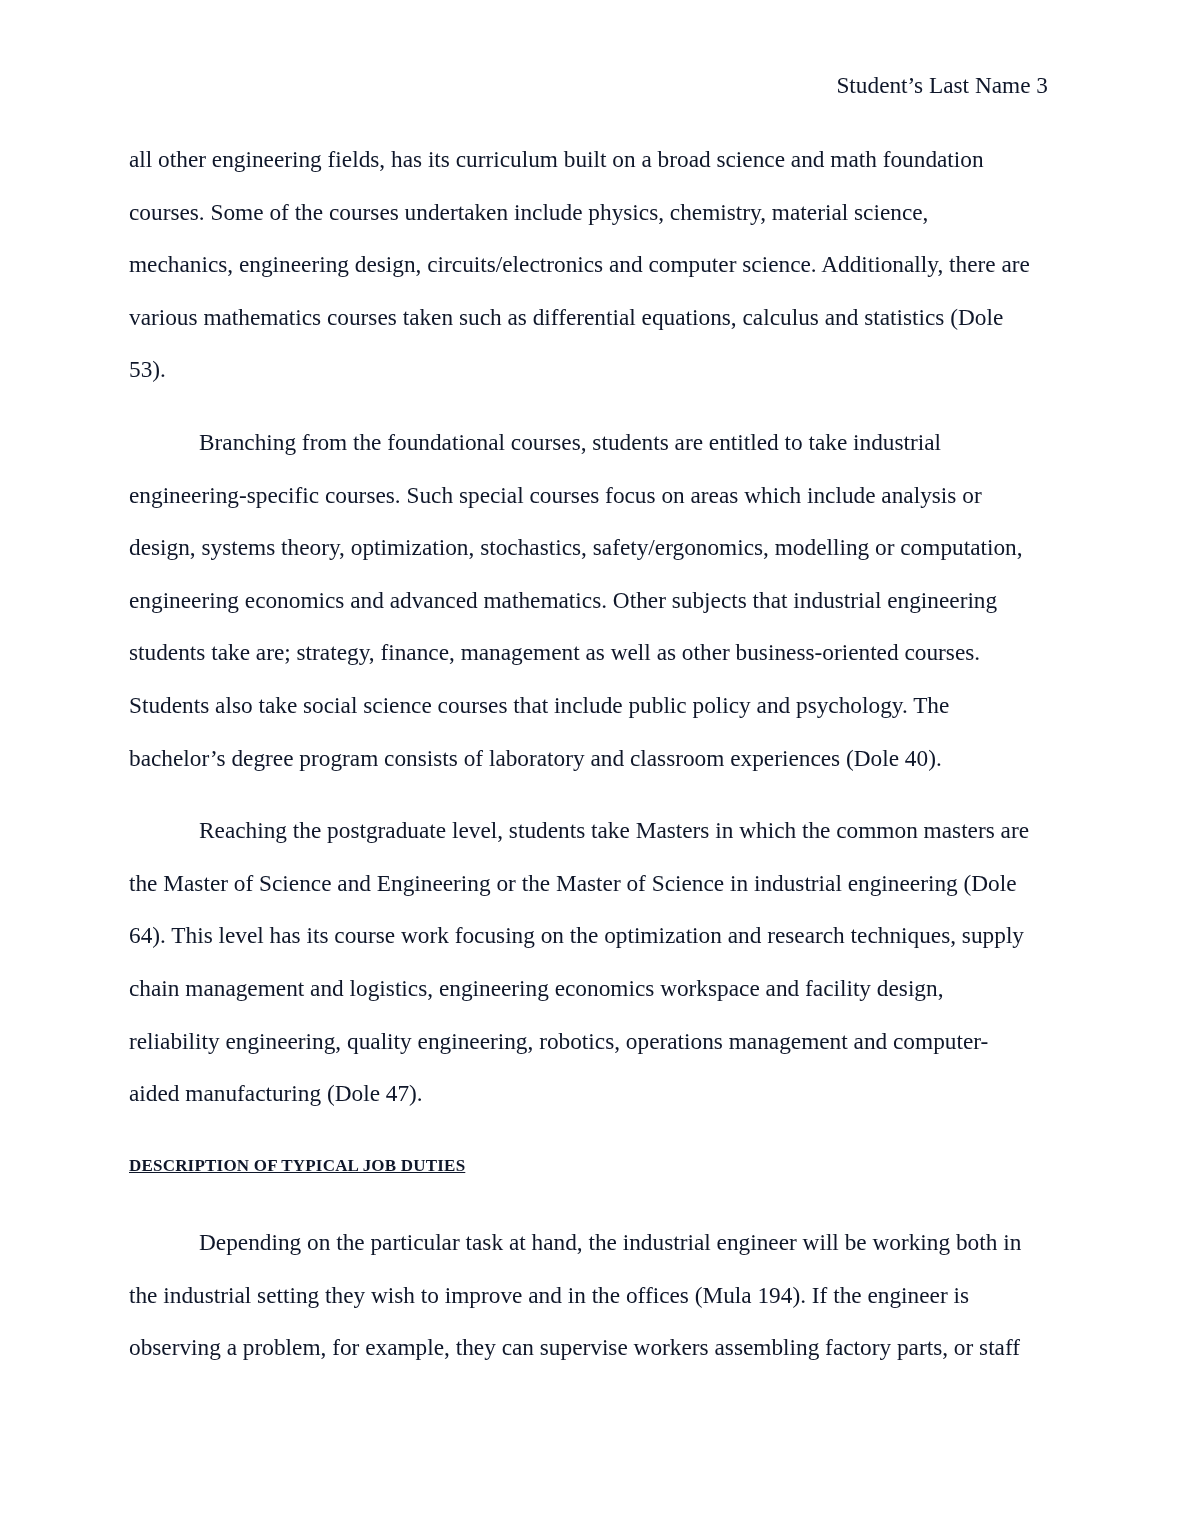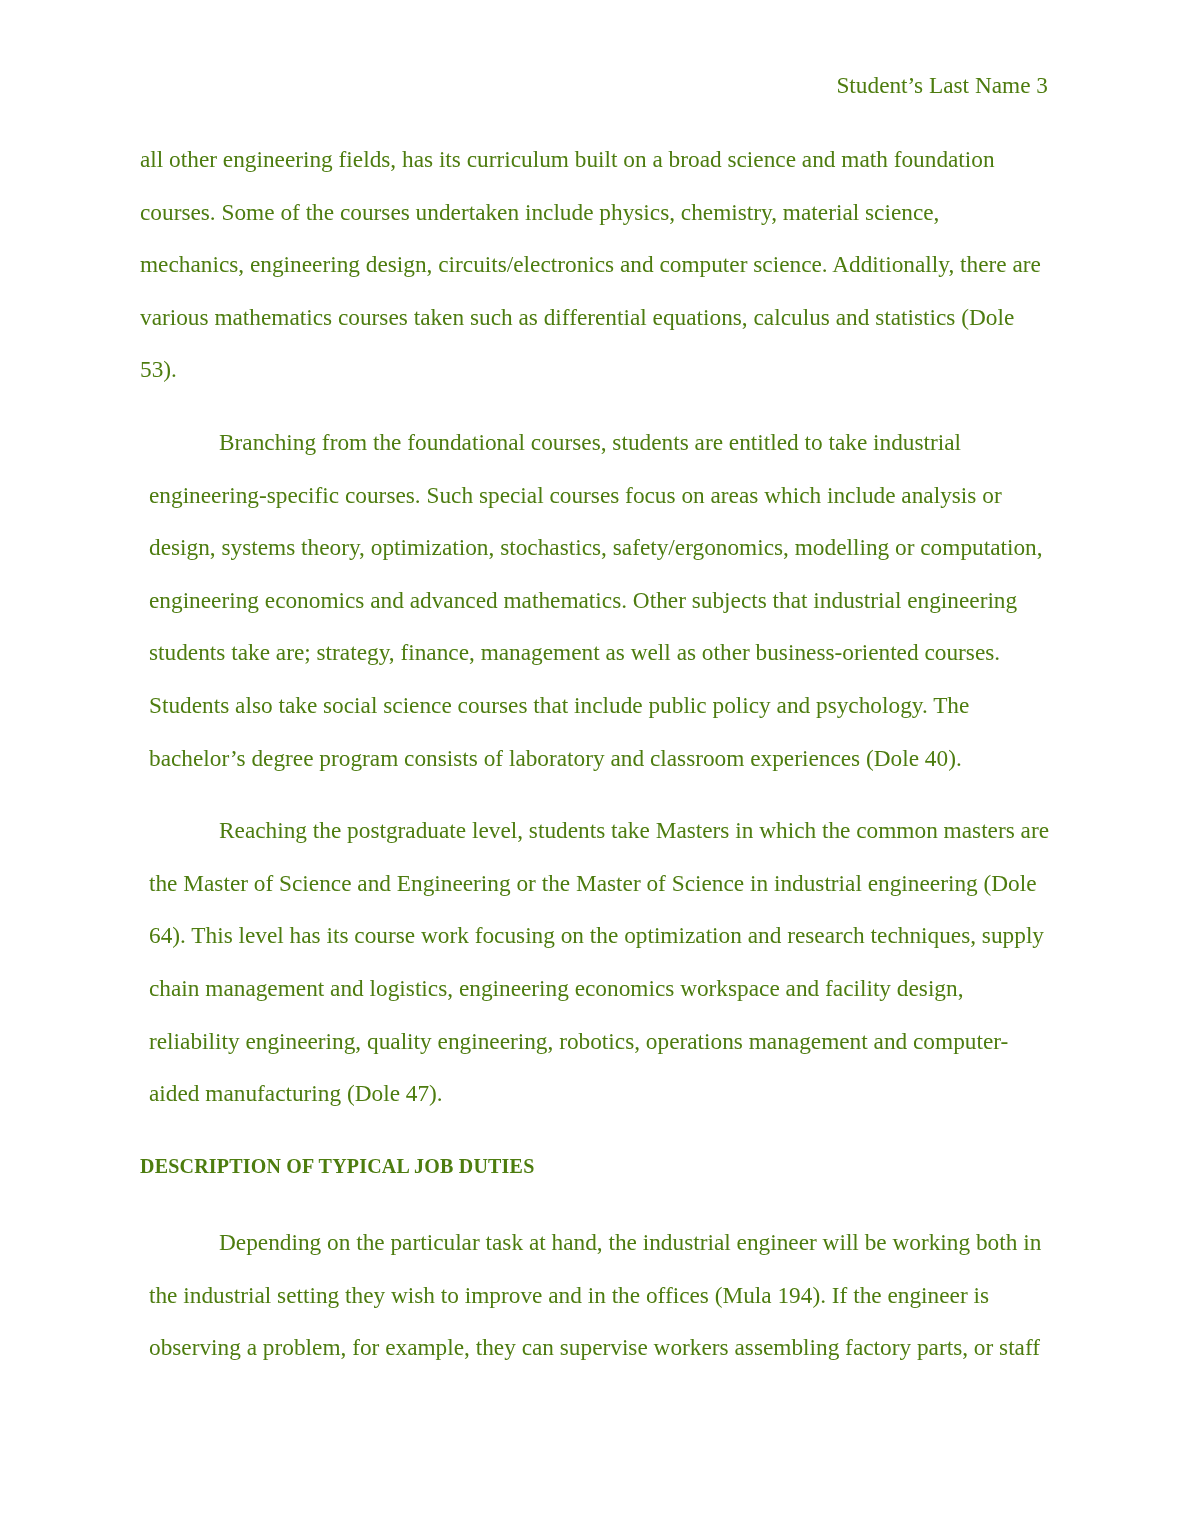--- a/index.html
+++ b/index.html
@@ -7,54 +7,54 @@
     padding: 0;
     background: #ffffff;
   }
   .page {
     position: relative;
     width: 1190px;
     height: 1540px;
     background: #ffffff;
     overflow: hidden;
     font-family: "Liberation Serif", "DejaVu Serif", serif;
-    color: #4d7c0f;
+    color: #0f172a;
   }
   .running-header {
     position: absolute;
     top: 72px;
     right: 142px;
     font-size: 23.3px;
     line-height: 27px;
     white-space: pre;
   }
   .content {
     position: absolute;
-    left: 140px;
+    left: 129px;
     top: 133px;
     width: 945px;
     font-size: 23.3px;
     line-height: 52.6px;
   }
   .para {
     margin: 0 0 20px 0;
     white-space: pre-line;
     text-align: left;
   }
   .para.indent {
     text-indent: 70px;
-    margin-left: 9px;
   }
   .section-heading {
     margin: 0 0 24px 0;
-    font-size: 20px;
+    font-size: 17px;
     font-weight: bold;
     line-height: 52.6px;
     letter-spacing: 0.2px;
     white-space: pre;
+    text-decoration: underline;
   }
 </style>
 </head>
 <body>
 
 <div class="page">
   <div class="running-header">Student’s Last Name 3</div>
 
   <div class="content">
     <p class="para">all other engineering fields, has its curriculum built on a broad science and math foundation

